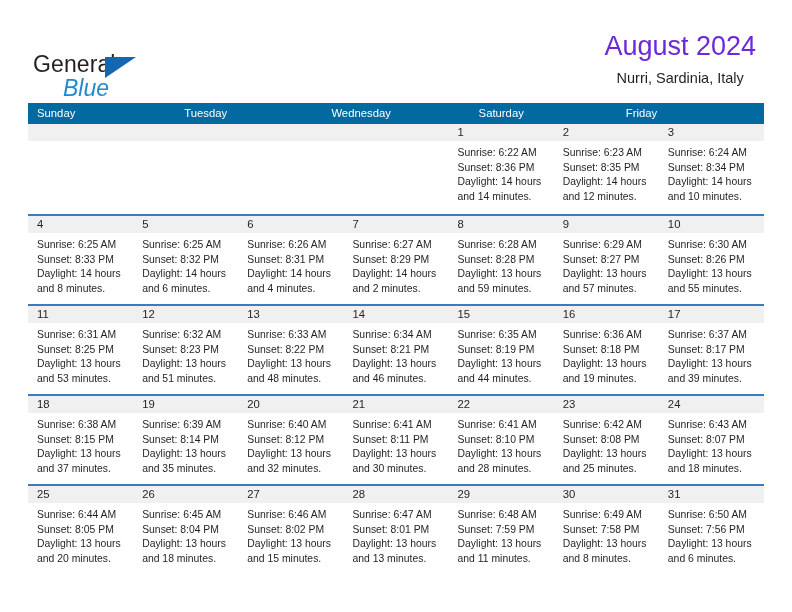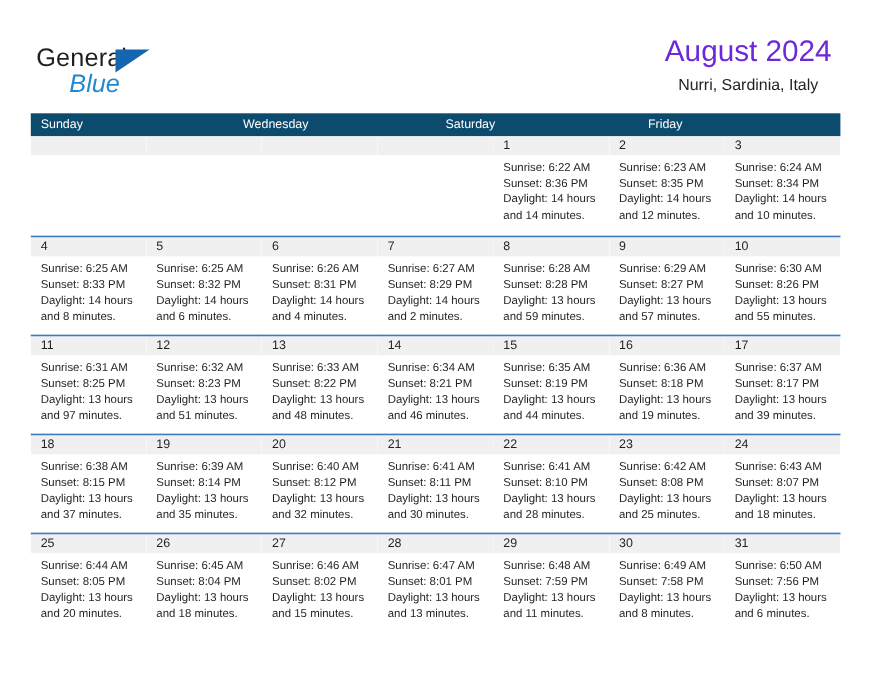--- a/index.html
+++ b/index.html
@@ -26,21 +26,21 @@
   .banner {
     position: absolute;
     left: 0;
     top: 0;
     width: 792px;
     height: 100px;
   }
   .logo {
     position: absolute;
     left: 33px;
-    top: 40px;
+    top: 52px;
     width: 190px;
     height: 54px;
     text-align: right;
   }
   .logo-general {
     position: absolute;
     left: 0;
     top: 0;
     font-size: 23px;
     letter-spacing: 0.1px;
@@ -94,21 +94,21 @@
   .calendar {
     position: absolute;
     left: 28px;
     top: 103px;
     width: 736px;
   }
   .weekday-row {
     display: flex;
     width: 736px;
     height: 21px;
-    background: #0c4a6e;
+    background: #0369a1;
   }
   .weekday {
     flex: 1 1 0;
     color: #ffffff;
     font-size: 11.3px;
     line-height: 21px;
     padding-left: 9px;
     box-sizing: border-box;
     white-space: nowrap;
   }
@@ -171,20 +171,21 @@
     <div class="title-block">
       <h1 class="cal-title">August 2024</h1>
       <div class="cal-subtitle">Nurri, Sardinia, Italy</div>
     </div>
 
   </div>
 
   <div class="calendar">
     <div class="weekday-row">
         <div class="weekday">Sunday</div>
+        <div class="weekday">Tuesday</div>
         <div class="weekday">Wednesday</div>
         <div class="weekday">Saturday</div>
         <div class="weekday">Friday</div>
       </div>
     <div id="weeks-container">
         <div class="week-row">
           <div class="day-cell empty">
             <div class="day-head">
               <span class="day-num"></span>
             </div>
@@ -323,21 +324,21 @@
         </div>
         <div class="week-row">
           <div class="day-cell">
             <div class="day-head">
               <span class="day-num">11</span>
             </div>
             <div class="day-body">
               <div class="day-line">Sunrise: 6:31 AM</div>
               <div class="day-line">Sunset: 8:25 PM</div>
               <div class="day-line">Daylight: 13 hours</div>
-              <div class="day-line">and 97 minutes.</div>
+              <div class="day-line">and 53 minutes.</div>
             </div>
           </div>
           <div class="day-cell">
             <div class="day-head">
               <span class="day-num">12</span>
             </div>
             <div class="day-body">
               <div class="day-line">Sunrise: 6:32 AM</div>
               <div class="day-line">Sunset: 8:23 PM</div>
               <div class="day-line">Daylight: 13 hours</div>

